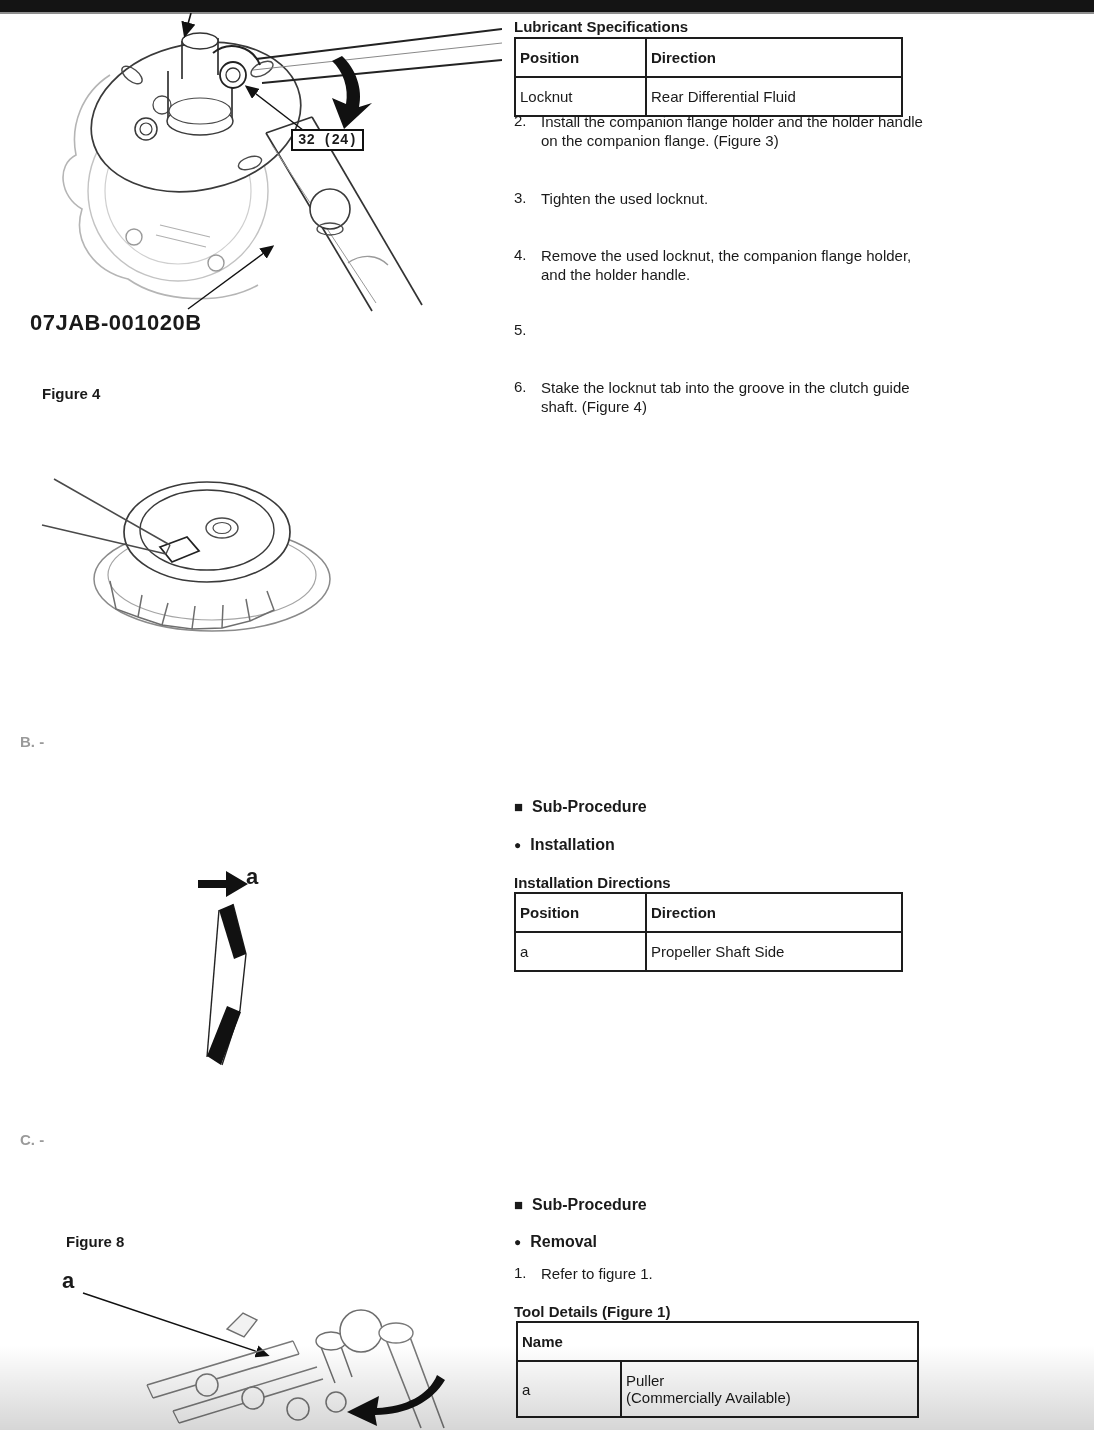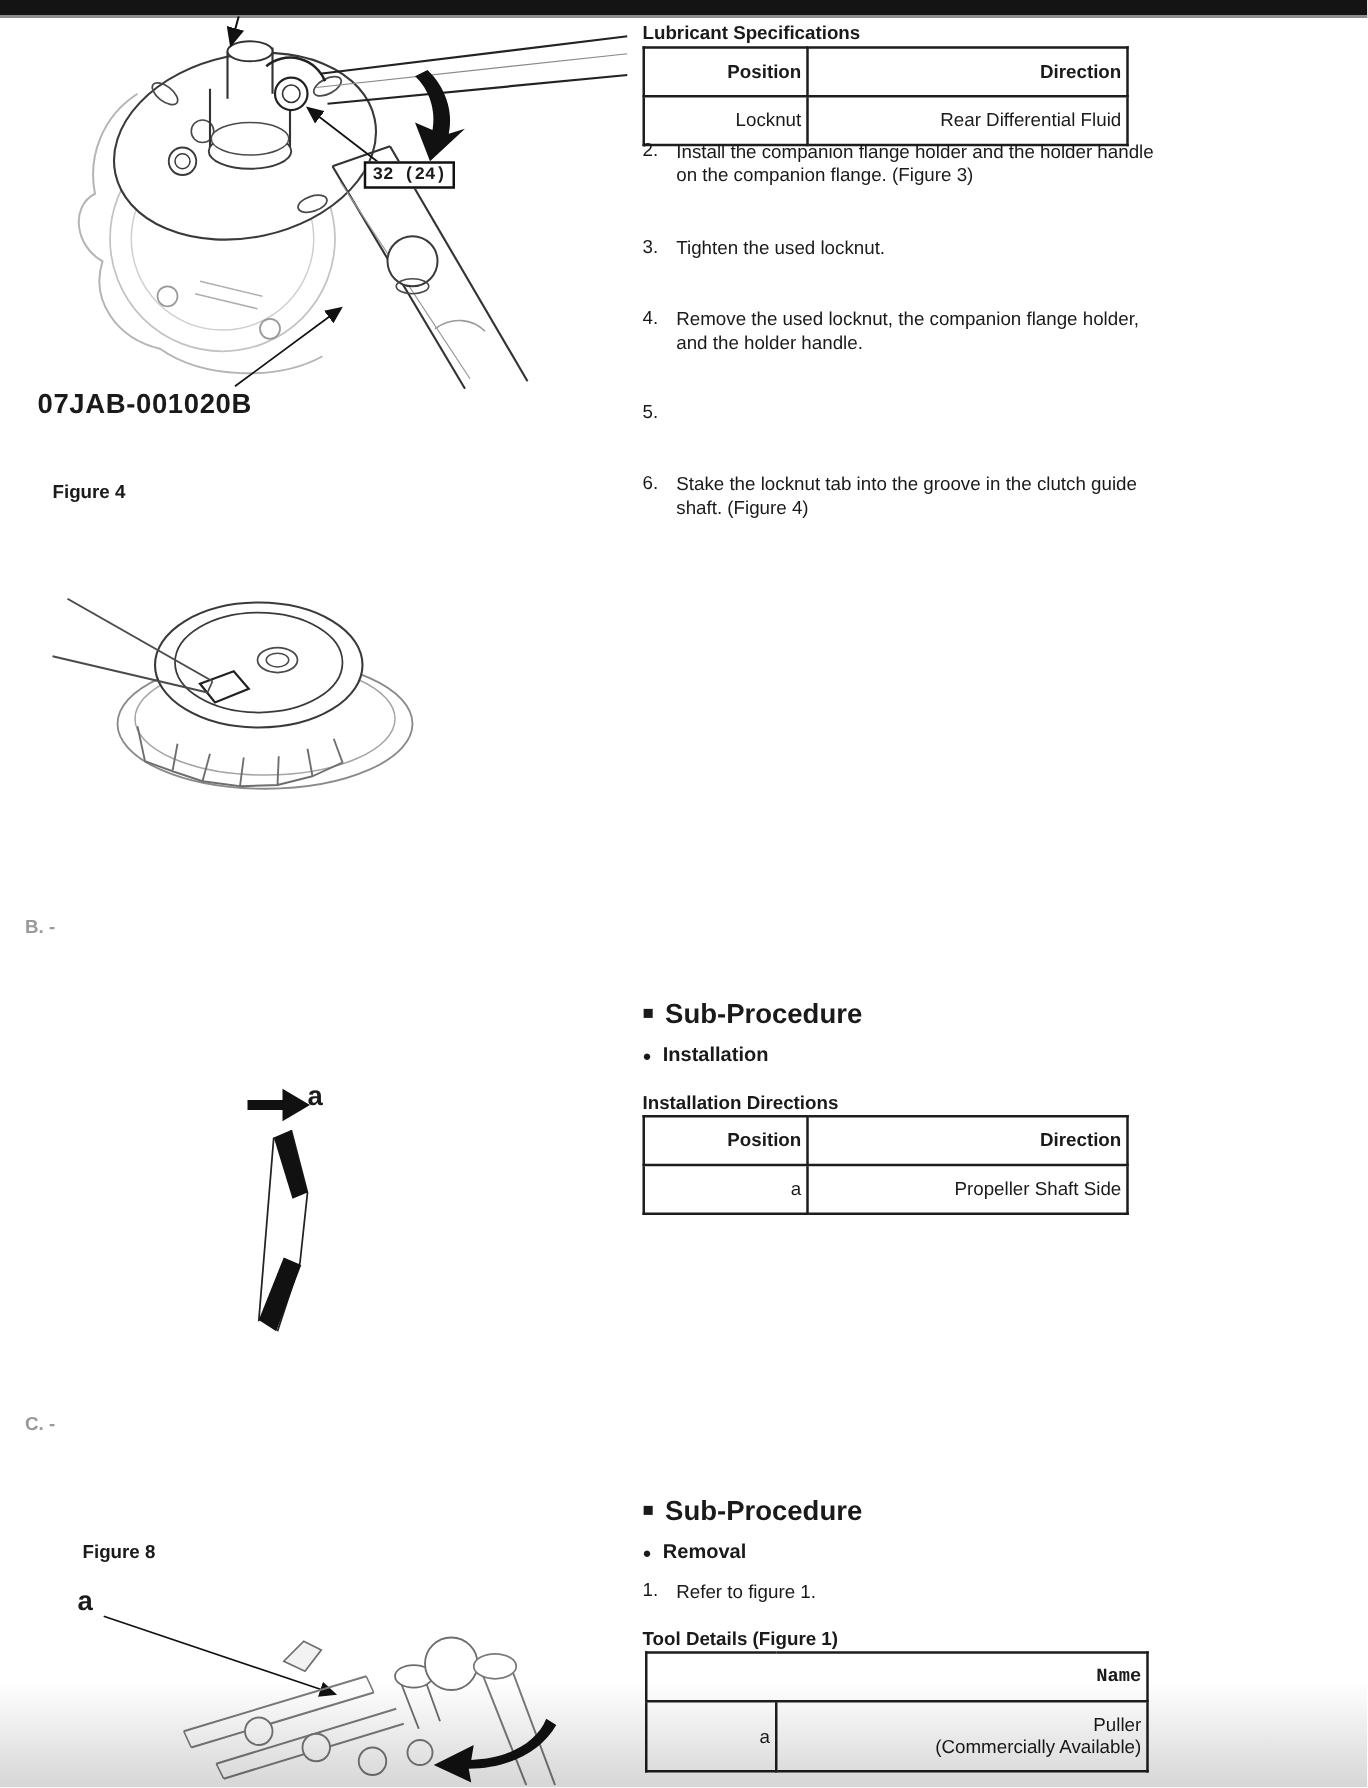--- a/index.html
+++ b/index.html
@@ -9,29 +9,29 @@
   }
   .topbar{position:absolute;left:0;top:0;width:100%;height:12px;background:#141414;border-bottom:2px solid #8d8d8d;}
   .abs{position:absolute;}
   .part-code{font-size:22px;font-weight:bold;letter-spacing:.5px;}
   .fig-label{font-size:15px;font-weight:bold;}
   .sec-label{font-size:15px;font-weight:bold;color:#9a9a9a;}
   .a-label{font-size:22px;font-weight:bold;}
   .torque-box{border:2px solid #111;padding:1px 5px;font-size:14px;font-weight:bold;background:#fff;}
   .tbl-title{font-size:15px;font-weight:bold;}
   table.spec{border-collapse:collapse;table-layout:fixed;background:#fff;}
-  table.spec th,table.spec td{border:2px solid #1d1d1d;text-align:right;vertical-align:middle;font-size:15px;padding:10px 4px;}
+  table.spec th,table.spec td{border:2px solid #1d1d1d;text-align:left;vertical-align:middle;font-size:15px;padding:10px 4px;}
   table.spec th{font-weight:bold;}
   .pre{white-space:pre-line;}
   .step{display:flex;width:446px;}
   .step .num{width:27px;flex:none;font-size:15px;}
   .step .txt{font-size:15px;line-height:19px;}
   .subproc{display:flex;align-items:center;}
   .subproc .sq{font-size:15px;margin-right:9px;line-height:1;transform:translateY(-1px);}
-  .subproc .t{font-size:22px;font-weight:bold;}
+  .subproc .t{font-size:16px;font-weight:bold;}
   .bullet-head{display:flex;align-items:center;}
   .bullet-head .dot{font-size:12px;margin-right:9px;line-height:1;}
   .bullet-head .t{font-size:16px;font-weight:bold;}
   .fade{position:absolute;left:0;top:1345px;width:100%;height:85px;
         background:linear-gradient(to bottom,rgba(0,0,0,0) 0%,rgba(0,0,0,0.16) 100%);
         pointer-events:none;z-index:6;}
   svg{display:block;}
 </style>
 </head>
 <body>
@@ -245,21 +245,21 @@
   </div>
 
   <div class="abs tbl-title" style="left:514px;top:1303px;">Tool Details (Figure 1)</div>
 
   <table class="spec abs" style="left:516px;top:1321px;width:403px;">
     <colgroup>
         <col style="width:104px">
         <col>
       </colgroup>
     <tbody>
-        <tr style="height:31px;font-family:Liberation Mono, monospace;">
+        <tr style="height:31px;">
       <th colspan="2">Name</th>
     </tr>
     <tr style="height:45px;">
       <td>a</td>
       <td class="pre">Puller
 (Commercially Available)</td>
     </tr>
   </tbody>
     </table>
 

